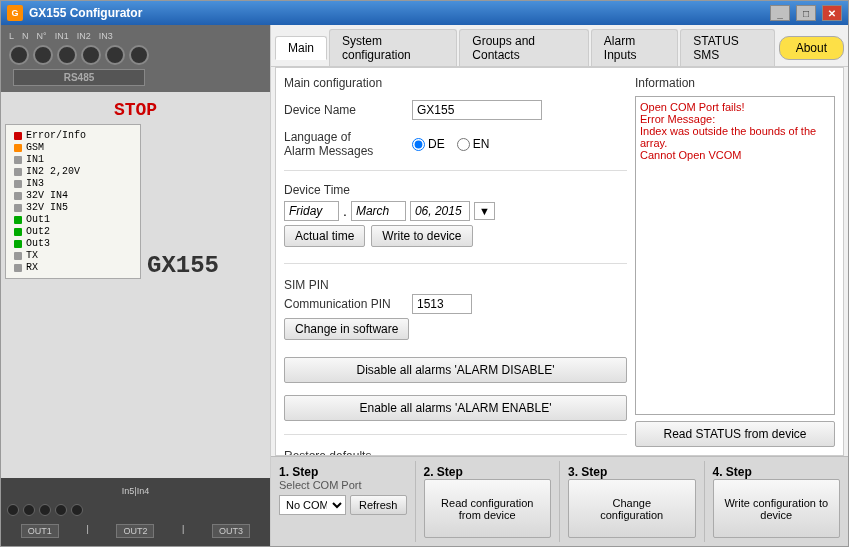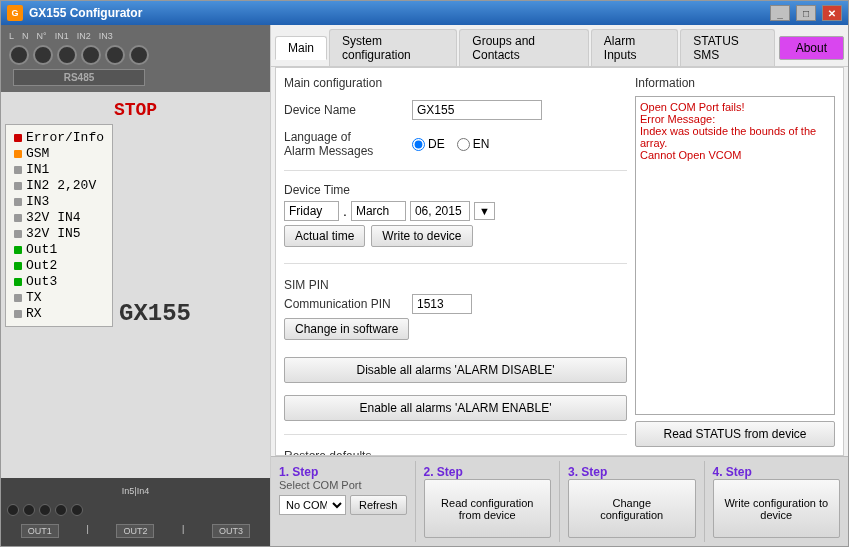--- a/index.html
+++ b/index.html
@@ -16,21 +16,21 @@
     .content { display: flex; flex: 1; overflow: hidden; }
 
     
     .device-panel { width: 270px; background: #e8e8e8; border-right: 1px solid #ccc; flex-shrink: 0; display: flex; flex-direction: column; }
     .device-top { background: #6a6a6a; padding: 4px 8px; color: #ddd; font-size: 10px; display: flex; gap: 12px; align-items: center; }
     .terminal-labels { display: flex; gap: 8px; font-size: 9px; color: #ccc; padding: 2px 0; }
     .terminal-circle { width: 20px; height: 20px; background: #333; border-radius: 50%; border: 2px solid #888; display: inline-block; }
     .rs485-box { background: #555; color: #aaa; font-size: 10px; font-weight: bold; text-align: center; padding: 2px 4px; margin: 2px 4px; border: 1px solid #888; }
     .device-body { background: #ddd; flex: 1; position: relative; display: flex; flex-direction: column; align-items: center; padding: 4px; font-family: Liberation Mono, monospace; }
     .stop-text { color: #cc0000; font-size: 18px; font-weight: bold; margin: 4px 0; }
-    .led-panel { background: #f5f5f0; border: 1px solid #aaa; padding: 4px 8px; font-size: 13px; width: 108px; }
+    .led-panel { background: #f5f5f0; border: 1px solid #aaa; padding: 4px 8px; font-size: 10px; width: 136px; }
     .led-row { display: flex; align-items: center; gap: 4px; margin: 1px 0; }
     .led { width: 8px; height: 8px; border-radius: 1px; flex-shrink: 0; }
     .led-red { background: #cc0000; }
     .led-orange { background: #ff8800; }
     .led-green { background: #00aa00; }
     .led-gray { background: #999; }
     .gx-label { font-size: 24px; font-weight: bold; color: #333; align-self: flex-end; margin-right: 8px; }
     .device-bottom { background: #444; padding: 6px; display: flex; flex-direction: column; gap: 4px; }
     .dots-row { display: flex; gap: 4px; justify-content: flex-start; padding: 2px 0; }
     .dot { width: 12px; height: 12px; background: #222; border-radius: 50%; border: 1px solid #666; }
@@ -38,55 +38,55 @@
     .io-label { background: #555; padding: 1px 6px; border: 1px solid #777; font-size: 9px; }
 
     
     .main-area { flex: 1; display: flex; flex-direction: column; }
 
     
     .tabs { display: flex; align-items: center; background: #f0f0f0; border-bottom: 1px solid #ccc; padding: 4px 4px 0; gap: 2px; }
     .tab { padding: 4px 12px; border: 1px solid #ccc; border-bottom: none; background: #e0e0e0; cursor: pointer; font-size: 12px; border-radius: 3px 3px 0 0; }
     .tab.active { background: #fff; border-bottom: 1px solid #fff; margin-bottom: -1px; z-index: 1; }
     .tab-spacer { flex: 1; }
-    .about-btn { padding: 4px 16px; border: 1px solid #aaa; background: #d946ef; cursor: pointer; font-size: 12px; border-radius: 2px; }
+    .about-btn { padding: 4px 16px; border: 1px solid #aaa; background: #fde047; cursor: pointer; font-size: 12px; border-radius: 10px; }
 
     
     .tab-content { flex: 1; background: #fff; border: 1px solid #ccc; margin: 0 4px; display: flex; gap: 8px; padding: 8px; overflow: hidden; }
 
     
     .config-section { flex: 1; display: flex; flex-direction: column; gap: 6px; }
     .section-label { font-size: 12px; color: #333; margin-bottom: 2px; }
     .field-row { display: flex; align-items: center; gap: 8px; margin: 2px 0; }
     .field-label { width: 120px; color: #333; font-size: 12px; }
     .field-input { border: 1px solid #aaa; padding: 2px 4px; font-size: 12px; width: 130px; background: white; }
     .radio-group { display: flex; gap: 12px; align-items: center; }
     .radio-item { display: flex; align-items: center; gap: 3px; font-size: 12px; }
     .divider { border: none; border-top: 1px solid #ddd; margin: 4px 0; }
     .device-time-section { margin: 2px 0; }
     .date-row { display: flex; align-items: center; gap: 4px; margin: 4px 0; }
-    .date-input { border: 1px solid #aaa; padding: 2px 4px; font-size: 12px; width: 70px; }
+    .date-input { border: 1px solid #aaa; padding: 2px 4px; font-size: 12px; width: 70px; font-style: italic; }
     .date-dot { font-size: 14px; }
     .calendar-btn { border: 1px solid #aaa; padding: 2px 4px; background: white; cursor: pointer; font-size: 11px; }
     .btn-row { display: flex; gap: 6px; margin: 4px 0; }
     .btn { border: 1px solid #aaa; padding: 3px 10px; background: linear-gradient(to bottom, #f8f8f8, #e0e0e0); cursor: pointer; font-size: 12px; border-radius: 2px; }
     .btn-full { width: 100%; text-align: center; border: 1px solid #aaa; padding: 5px; background: linear-gradient(to bottom, #f8f8f8, #e0e0e0); cursor: pointer; font-size: 12px; border-radius: 2px; margin: 3px 0; }
     .sim-section { margin: 4px 0; }
     .restore-section { margin: 4px 0; }
 
     
     .info-section { width: 200px; display: flex; flex-direction: column; gap: 6px; }
     .info-label { font-size: 12px; color: #333; }
     .info-box { flex: 1; border: 1px solid #aaa; background: white; padding: 4px; font-size: 11px; color: #cc0000; overflow-y: auto; min-height: 200px; }
     .status-btn { border: 1px solid #aaa; padding: 5px; background: linear-gradient(to bottom, #f8f8f8, #e0e0e0); cursor: pointer; font-size: 12px; border-radius: 2px; width: 100%; text-align: center; }
 
     
     .steps-bar { background: #d8d8d8; border-top: 1px solid #bbb; display: flex; padding: 4px; gap: 4px; flex-shrink: 0; height: 90px; }
     .step { flex: 1; display: flex; flex-direction: column; padding: 4px; }
-    .step-number { font-size: 12px; font-weight: bold; color: #6d28d9; }
+    .step-number { font-size: 12px; font-weight: bold; color: #000000; }
     .step-title { font-size: 11px; color: #555; margin-bottom: 4px; }
     .step-btn { border: 1px solid #aaa; padding: 4px 6px; background: linear-gradient(to bottom, #f8f8f8, #d8d8d8); cursor: pointer; font-size: 11px; border-radius: 2px; flex: 1; text-align: center; min-height: 36px; display: flex; align-items: center; justify-content: center; }
     .com-select { border: 1px solid #aaa; padding: 2px; font-size: 11px; width: 100%; background: white; }
     .refresh-btn { border: 1px solid #aaa; padding: 3px 8px; background: linear-gradient(to bottom, #f8f8f8, #d8d8d8); cursor: pointer; font-size: 11px; border-radius: 2px; }
     .step1-bottom { display: flex; gap: 4px; align-items: center; }
     .step-divider { width: 1px; background: #bbb; align-self: stretch; }
   </style>
 </head>
 <body>
 

